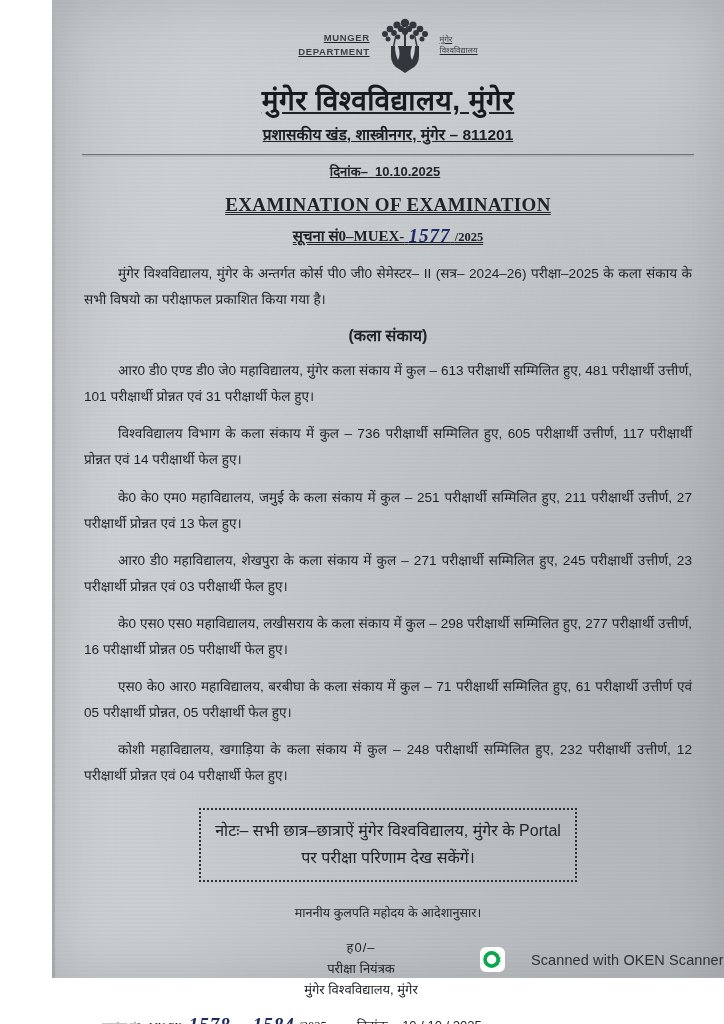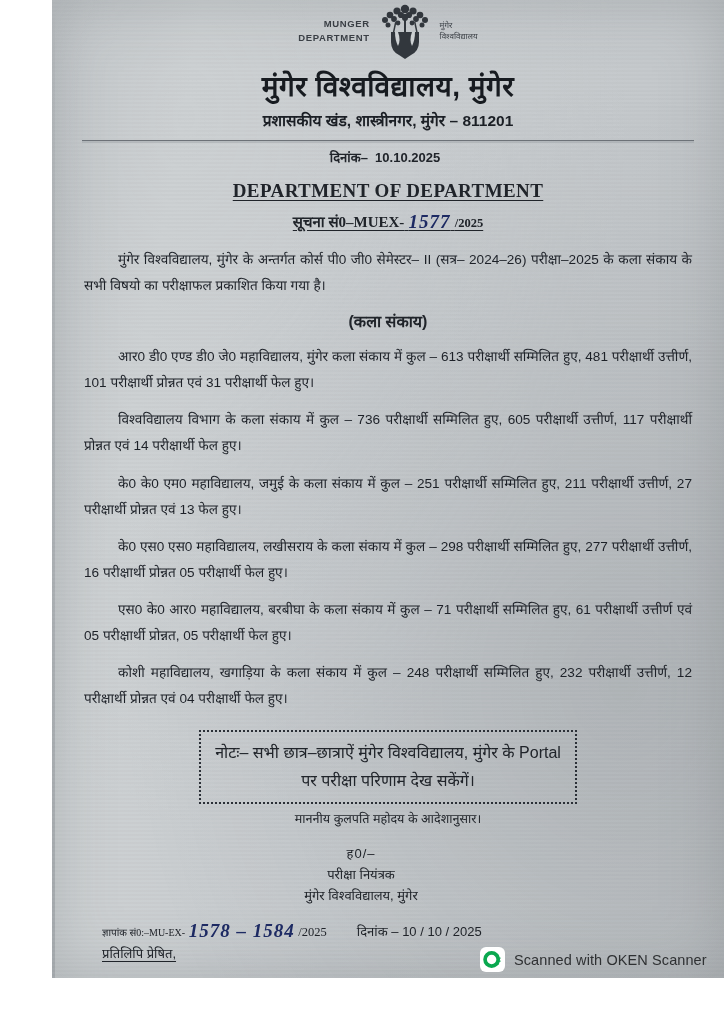--- a/index.html
+++ b/index.html
@@ -28,21 +28,21 @@
   }
   .grain{
     position:absolute;inset:0;pointer-events:none;
     background:
       repeating-linear-gradient(0deg,rgba(255,255,255,.045) 0 2px,rgba(0,0,0,.018) 2px 4px),
       radial-gradient(ellipse at 20% 12%,rgba(255,255,255,.30),transparent 58%),
       radial-gradient(ellipse at 85% 70%,rgba(90,96,102,.20),transparent 62%);
     mix-blend-mode:multiply;opacity:.75;
   }
   
-  .letterhead{text-align:center;position:relative;z-index:2;}
+  .letterhead{text-align:center;padding-top:14px;position:relative;z-index:2;text-decoration:underline;}
   .logo-row{
     display:flex;align-items:center;justify-content:center;gap:7px;height:62px;
   }
   .logo-text-left{
     font-size:9.5px;font-weight:bold;letter-spacing:.6px;line-height:1.45;
     text-align:right;color:#3a3f45;
   }
   .logo-text-right{
     font-size:8px;line-height:1.4;text-align:left;color:#3a3f45;
   }
@@ -87,41 +87,41 @@
   .faculty-head{
     text-align:center;font-size:16px;font-weight:bold;margin:4px 0 12px 0;
   }
   
   .note-wrap{display:flex;justify-content:center;margin-top:18px;position:relative;z-index:2;}
   .note-box{
     border:2.5px dotted #2b3037;padding:7px 14px 8px 14px;
     font-size:16px;line-height:1.72;text-align:center;max-width:352px;
   }
   .by-order{
-    text-align:center;font-size:12.6px;margin-top:6px;position:relative;z-index:2;
+    text-align:center;font-size:12.6px;margin-top:22px;position:relative;z-index:2;
   }
   
   .sign-block{
     text-align:center;margin-top:16px;font-size:13px;line-height:1.62;
     position:relative;z-index:2;padding-right:54px;
   }
   .sign-block .ho{letter-spacing:1px;}
   .memo-row{
     display:flex;align-items:baseline;gap:30px;margin-top:14px;
     font-size:13px;position:relative;z-index:2;padding-left:24px;
   }
   .memo-no .serif{font-family:"Liberation Serif",serif;font-variant:small-caps;font-size:10px;}
   .copy-to{
     margin-top:2px;font-size:13px;text-decoration:underline;
     text-underline-offset:3px;position:relative;z-index:2;padding-left:24px;
   }
   
   .watermark{
     position:absolute;left:480px;top:947px;
-    display:flex;align-items:center;gap:9px;z-index:5;justify-content:center;
+    display:flex;align-items:center;gap:26px;z-index:5;justify-content:center;
   }
   .oken-logo{
     width:25px;height:25px;border-radius:6px;background:#ffffff;
     display:flex;align-items:center;justify-content:center;flex:0 0 auto;
   }
   .watermark-text{
     font-size:14.5px;color:#2f3133;letter-spacing:.1px;
   }
 </style>
 </head>
@@ -167,35 +167,36 @@
         <div>विश्वविद्यालय</div>
       </div>
     </div>
     <div class="uni-name">मुंगेर विश्वविद्यालय, मुंगेर</div>
     <div class="uni-addr">प्रशासकीय खंड, शास्त्रीनगर, मुंगेर – 811201</div>
     <div class="rule"></div>
     <div class="date-line">
       <span>दिनांक–</span>
       &nbsp;<span>10.10.2025</span>
     </div>
-    <div class="dept-title">DEPARTMENT OF DEPARTMENT</div>
+    <div class="dept-title">EXAMINATION OF EXAMINATION</div>
     <div class="notice-no">
       <span class="serif">सूचना सं0–MUEX-</span>
       <span class="hand">1577</span>
       <span class="small-yr">/2025</span>
     </div>
   </div>
 
   <div class="doc-body">
     <p class="para">मुंगेर विश्वविद्यालय, मुंगेर के अन्तर्गत कोर्स पी0 जी0 सेमेस्टर– II (सत्र– 2024–26) परीक्षा–2025 के कला संकाय के सभी विषयो का परीक्षाफल प्रकाशित किया गया है।</p>
     <div class="faculty-head">(कला संकाय)</div>
 
     <p class="para">आर0 डी0 एण्ड डी0 जे0 महाविद्यालय, मुंगेर कला संकाय  में कुल – 613 परीक्षार्थी सम्मिलित हुए, 481 परीक्षार्थी उत्तीर्ण, 101 परीक्षार्थी प्रोन्नत एवं 31 परीक्षार्थी फेल हुए।</p>
     <p class="para">विश्वविद्यालय विभाग के  कला संकाय  में कुल – 736 परीक्षार्थी सम्मिलित हुए, 605 परीक्षार्थी उत्तीर्ण, 117 परीक्षार्थी प्रोन्नत एवं 14 परीक्षार्थी फेल हुए।</p>
     <p class="para">के0 के0 एम0 महाविद्यालय, जमुई के कला संकाय  में कुल – 251 परीक्षार्थी सम्मिलित हुए, 211 परीक्षार्थी उत्तीर्ण, 27 परीक्षार्थी प्रोन्नत एवं 13 फेल हुए।</p>
+    <p class="para">आर0 डी0 महाविद्यालय, शेखपुरा के कला संकाय  में कुल – 271 परीक्षार्थी सम्मिलित हुए, 245 परीक्षार्थी उत्तीर्ण, 23 परीक्षार्थी प्रोन्नत एवं 03 परीक्षार्थी फेल  हुए।</p>
     <p class="para">के0 एस0 एस0 महाविद्यालय, लखीसराय के कला संकाय  में कुल – 298 परीक्षार्थी सम्मिलित हुए, 277 परीक्षार्थी उत्तीर्ण, 16 परीक्षार्थी प्रोन्नत 05 परीक्षार्थी फेल हुए।</p>
     <p class="para">एस0 के0 आर0 महाविद्यालय, बरबीघा के कला संकाय  में कुल – 71 परीक्षार्थी सम्मिलित हुए, 61 परीक्षार्थी उत्तीर्ण एवं 05 परीक्षार्थी प्रोन्नत,  05 परीक्षार्थी फेल हुए।</p>
     <p class="para">कोशी महाविद्यालय, खगाड़िया के कला संकाय  में कुल – 248 परीक्षार्थी सम्मिलित हुए, 232 परीक्षार्थी उत्तीर्ण, 12 परीक्षार्थी प्रोन्नत एवं  04 परीक्षार्थी फेल हुए।</p>
   </div>
 
   <div class="note-wrap">
     <div class="note-box">
       <div>नोटः– सभी छात्र–छात्राऐं मुंगेर विश्वविद्यालय, मुंगेर के Portal</div>
       <div>पर परीक्षा परिणाम देख सकेंगें।</div>
     </div>

